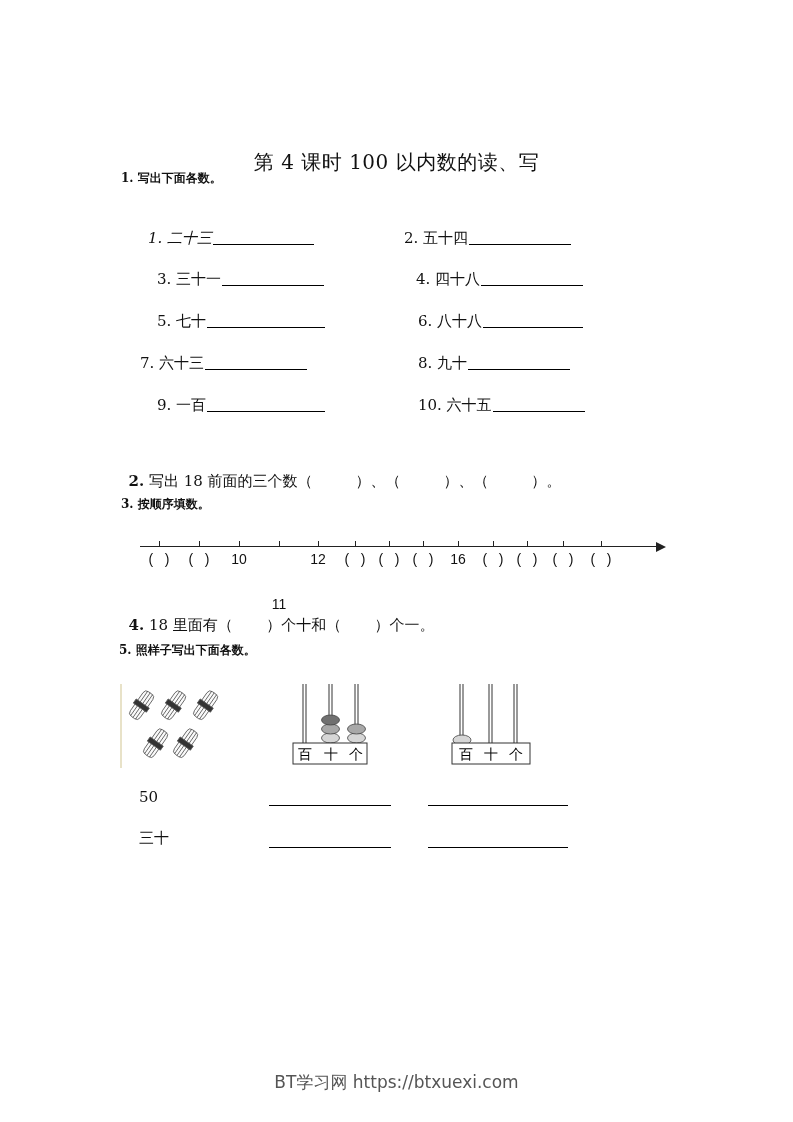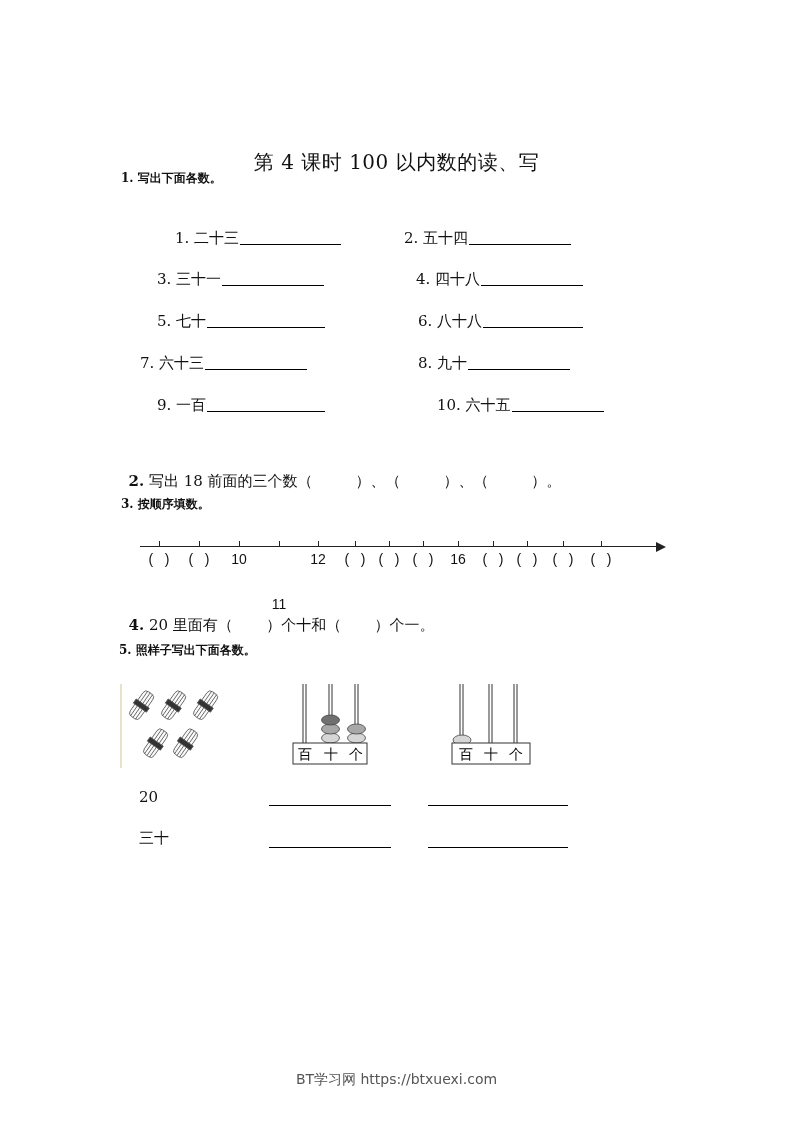--- a/index.html
+++ b/index.html
@@ -12,31 +12,31 @@
   .item .blank { display:inline-block; border-bottom:1.3px solid #000; height:1px; margin-left:1px; margin-bottom:3px; }
   .q-line { font-size:15px; white-space:pre; }
   .q-line b { font-weight:bold; }
   .nl-wrap { left:140px; top:536px; width:530px; height:36px; }
   .axis { position:absolute; left:0; top:10px; width:518px; height:0; border-top:1.3px solid #222; }
   .arrow { position:absolute; left:516px; top:6px; width:0; height:0;
            border-top:5px solid transparent; border-bottom:5px solid transparent; border-left:10px solid #222; }
   .tick { position:absolute; top:5px; width:1px; height:6px; background:#222; }
   .tlabel { position:absolute; top:15px; font-size:14px; transform:translateX(-50%); white-space:pre; font-family:"Liberation Sans","DejaVu Sans",sans-serif; }
   .underline { border-bottom:1.3px solid #000; height:0; }
-  .footer { left:0; width:793px; top:1071px; text-align:center; font-size:14px; color:#555; font-family:"DejaVu Sans", sans-serif; }
+  .footer { left:0; width:793px; top:1071px; text-align:center; font-size:17px; color:#555; font-family:"DejaVu Sans", sans-serif; }
   svg { display:block; }
 </style>
 </head>
 <body>
 
 <div class="abs title">第 4 课时  100 以内数的读、写</div>
 
 <div class="abs q-head" style="left:121px; top:170px;">1.  写出下面各数。</div>
 
-<div class="abs item" style="left:175px; top:229px;">
+<div class="abs item" style="left:148px; top:229px;font-style:italic;">
   <span>1. 二十三</span>
   <span class="blank" style="width:101px;"></span>
 </div>
 <div class="abs item" style="left:404px; top:229px;">
   <span>2. 五十四</span>
   <span class="blank" style="width:102px;"></span>
 </div>
 <div class="abs item" style="left:157px; top:270px;">
   <span>3. 三十一</span>
   <span class="blank" style="width:102px;"></span>
@@ -58,21 +58,21 @@
   <span class="blank" style="width:102px;"></span>
 </div>
 <div class="abs item" style="left:418px; top:354px;">
   <span>8.  九十</span>
   <span class="blank" style="width:102px;"></span>
 </div>
 <div class="abs item" style="left:157px; top:396px;">
   <span>9.  一百</span>
   <span class="blank" style="width:118px;"></span>
 </div>
-<div class="abs item" style="left:418px; top:396px;margin-left:19px;">
+<div class="abs item" style="left:418px; top:396px;">
   <span>10. 六十五</span>
   <span class="blank" style="width:92px;"></span>
 </div>
 
 <div class="abs q-line" style="left:119px; top:454px;">
   <b>2.</b><span> 写出 18 前面的三个数（         ）、（         ）、（         ）。</span>
 </div>
 
 <div class="abs q-head" style="left:121px; top:496px;">3.  按顺序填数。</div>
 
@@ -102,21 +102,21 @@
   <div class="tlabel" style="left:249px;">(   )</div>
   <div class="tlabel" style="left:283px;">(   )</div>
   <div class="tlabel" style="left:318px;">16</div>
   <div class="tlabel" style="left:353px;">(   )</div>
   <div class="tlabel" style="left:387px;">(   )</div>
   <div class="tlabel" style="left:423px;">(   )</div>
   <div class="tlabel" style="left:461px;">(   )</div>
 </div>
 
 <div class="abs q-line" style="left:119px; top:598px;">
-  <b>4.</b><span> 20 里面有（       ）个十和（       ）个一。</span>
+  <b>4.</b><span> 18 里面有（       ）个十和（       ）个一。</span>
 </div>
 
 <div class="abs q-head" style="left:119px; top:642px;">5. 照样子写出下面各数。</div>
 
 <div class="abs" style="left:119px; top:684px; width:108px; height:84px;">
   <svg width="108" height="84" viewBox="0 0 108 84">
     <line x1="2" y1="0" x2="2" y2="84" stroke="#e8e2c8" stroke-width="2"></line>
     <g stroke="#555" stroke-width="0.8" fill="none">
 
       <g transform="translate(6,8) rotate(-55 16 14)">
@@ -193,21 +193,21 @@
         <line x1="69" y1="2" x2="69" y2="62"></line>
     </g>
     <ellipse cx="14" cy="58" rx="9" ry="5" fill="#d6d6d6" stroke="#444" stroke-width="0.8"></ellipse>
     <rect x="4" y="61" width="78" height="21" fill="#fff" stroke="#333" stroke-width="1"></rect>
     <text x="18" y="77" font-size="14" text-anchor="middle" font-family="DejaVu Sans, sans-serif">百</text>
     <text x="43" y="77" font-size="14" text-anchor="middle" font-family="DejaVu Sans, sans-serif">十</text>
     <text x="68" y="77" font-size="14" text-anchor="middle" font-family="DejaVu Sans, sans-serif">个</text>
   </svg>
 </div>
 
-<div class="abs" style="left:139px; top:788px; font-size:15px;">20</div>
+<div class="abs" style="left:139px; top:788px; font-size:15px;">50</div>
 <div class="abs underline" style="left:269px; top:805px; width:122px;"></div>
 <div class="abs underline" style="left:428px; top:805px; width:140px;"></div>
 
 <div class="abs" style="left:139px; top:829px; font-size:15px;">三十</div>
 <div class="abs underline" style="left:269px; top:847px; width:122px;"></div>
 <div class="abs underline" style="left:428px; top:847px; width:140px;"></div>
 
 <div class="abs footer">BT学习网 https://btxuexi.com</div>
 
 </body></html>

